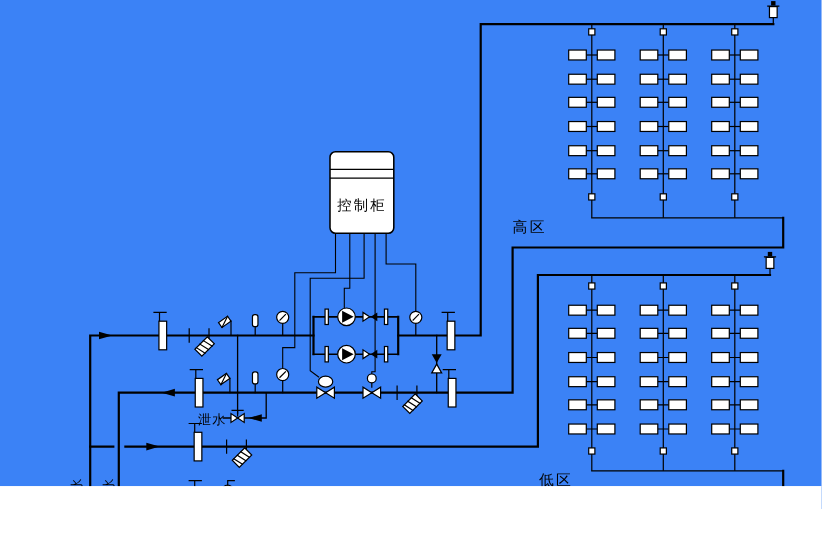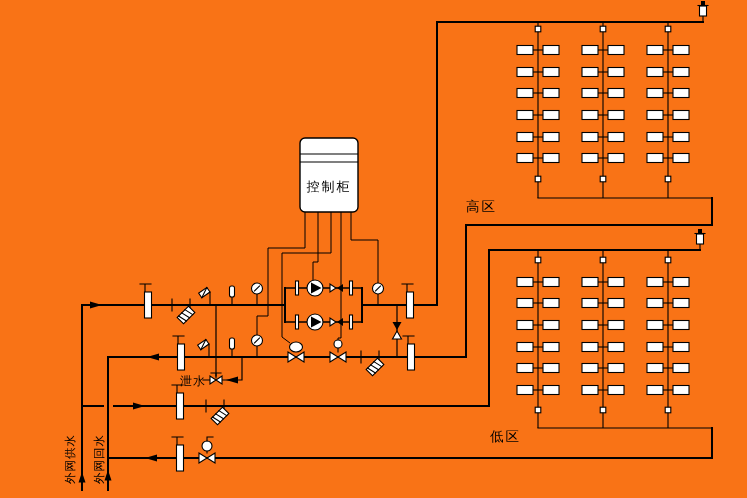--- a/index.html
+++ b/index.html
@@ -1,16 +1,16 @@
 <!DOCTYPE html>
 <html><head>
 <meta charset="utf-8">
 <style>
   html,body{margin:0;padding:0;background:#ffffff;}
-  #stage{position:relative;width:747px;height:498px;background:#f97316;overflow:hidden;
+  #stage{position:relative;width:747px;height:442px;background:#3b82f6;overflow:hidden;
          font-family:"Liberation Sans","DejaVu Sans",sans-serif;}
   svg text{fill:#000;stroke:none;font-family:"Liberation Sans","DejaVu Sans",sans-serif;}
   .zone-label{font-size:13.5px;letter-spacing:2px;}
   .small-label{font-size:12px;letter-spacing:1px;}
   .vert-label{font-size:11.5px;letter-spacing:1px;}
   .cab-label{font-size:13px;letter-spacing:2px;}
 </style>
 </head>
 <body>
 

